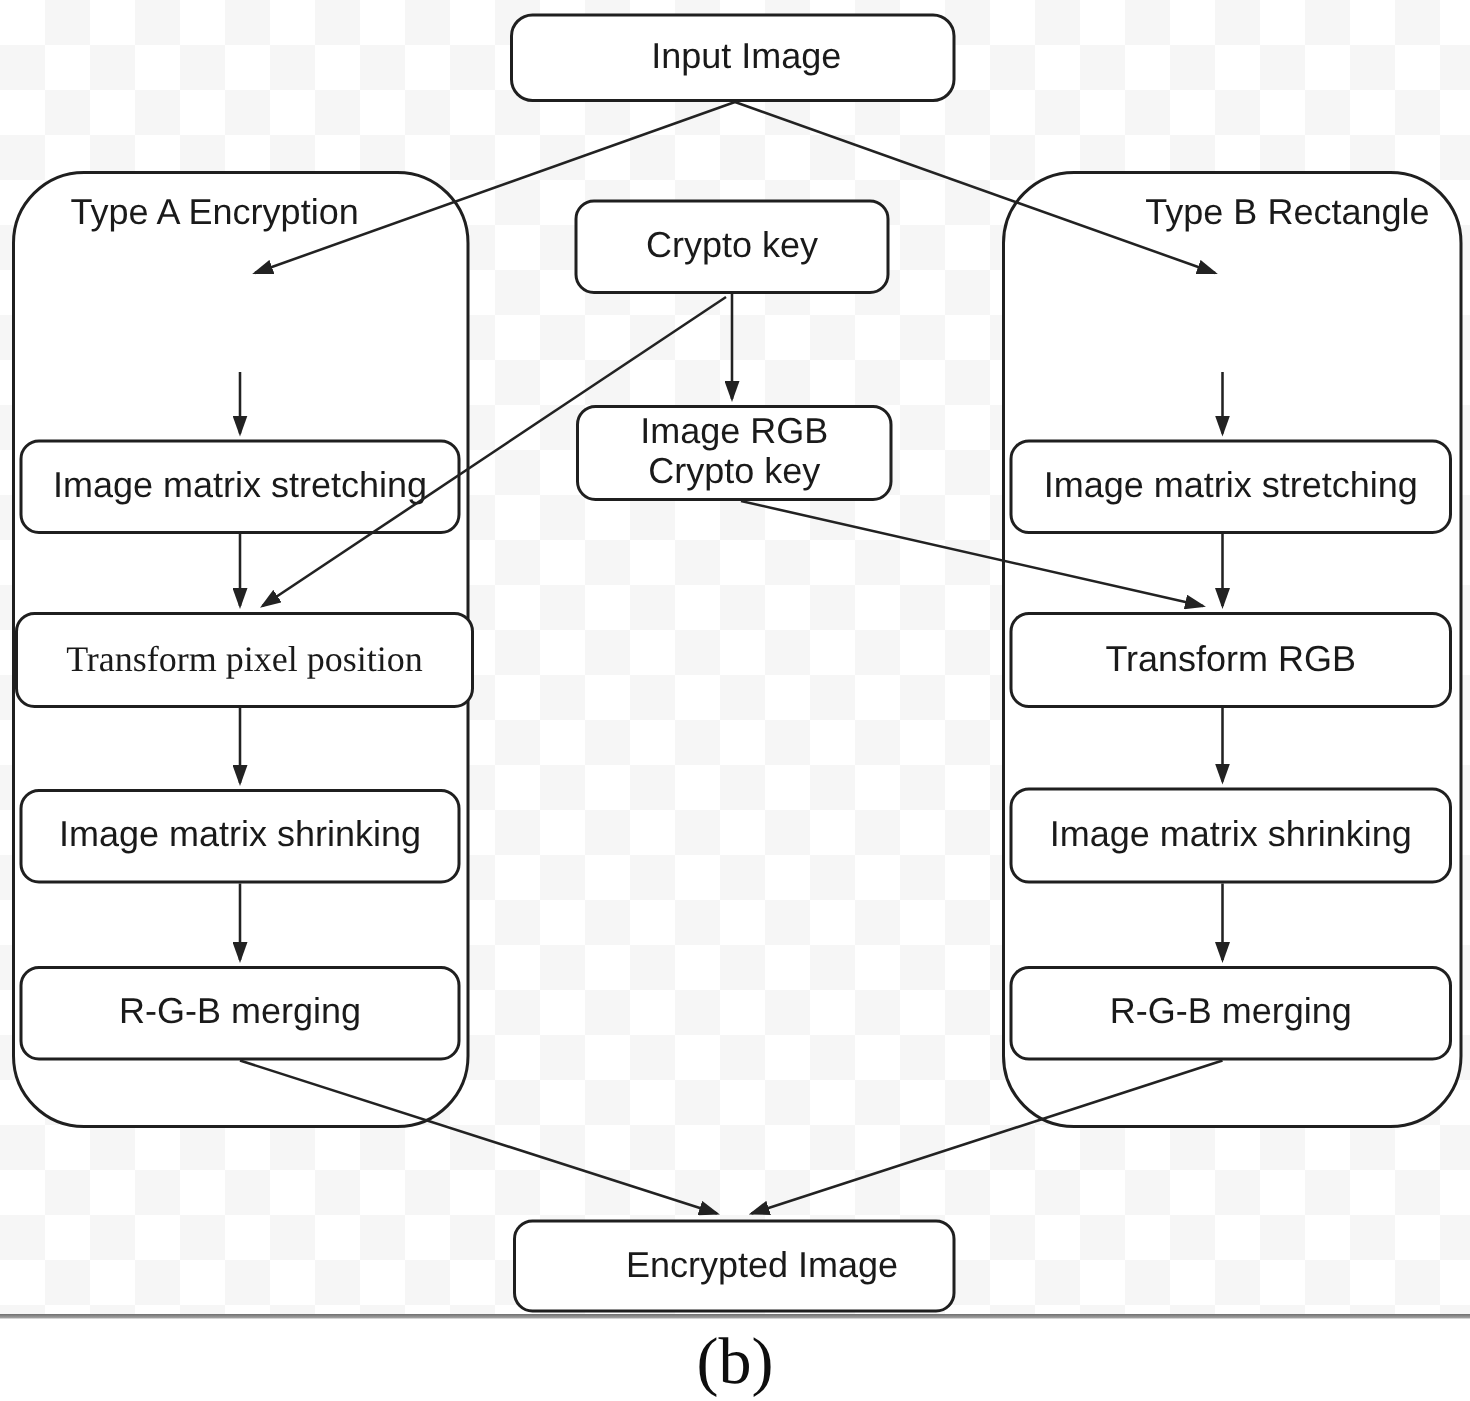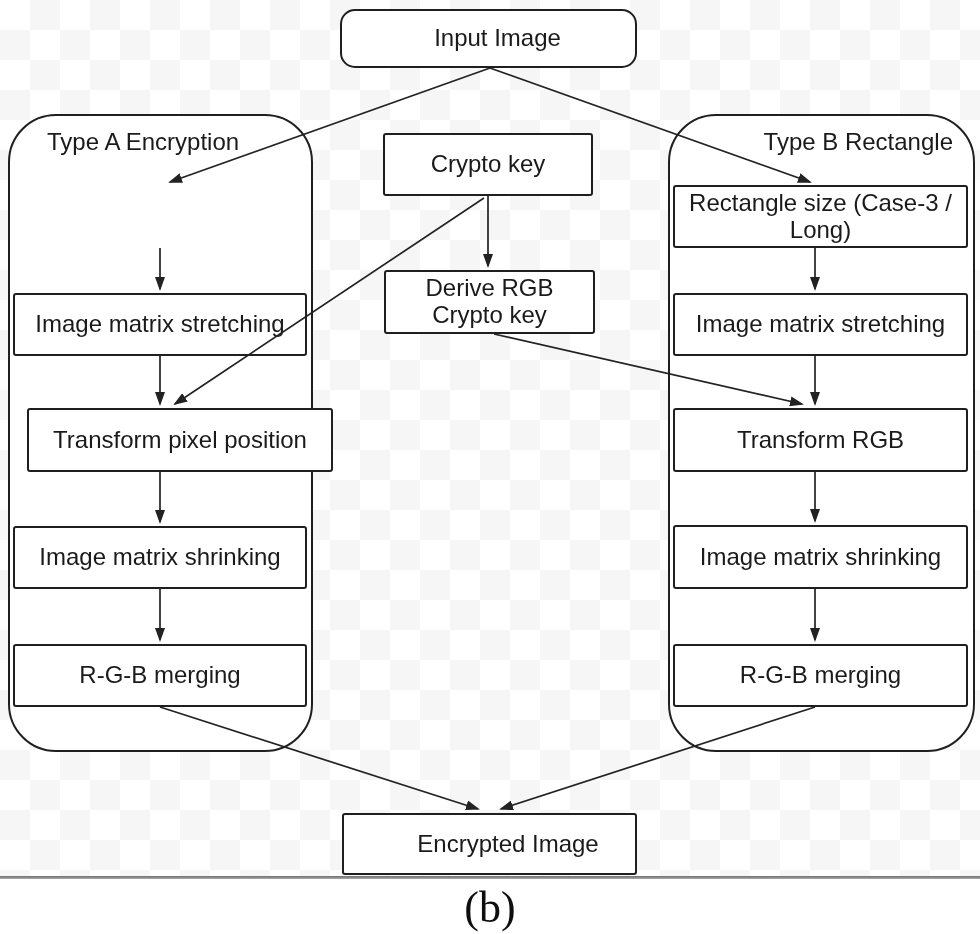--- a/index.html
+++ b/index.html
@@ -42,39 +42,39 @@
     white-space: nowrap;
     margin-left: 19px;
   }
   .title-left  { left: 18px; }
   .title-right { right: 20px; }
 
   .node {
     position: absolute;
     background: #ffffff;
     border: 2px solid #1f1f1f;
-    border-radius: 3px;
+    border-radius: 13px;
     box-sizing: border-box;
     display: flex;
     align-items: center;
     justify-content: center;
     text-align: center;
     font-size: 24px;
     line-height: 1.12;
     color: #1a1a1a;
     padding: 2px 6px;
   }
   #n-input  { left: 340px; top: 9px;   width: 297px; height: 59px; border-radius: 15px; padding-left: 24px; }
   #n-key    { left: 383px; top: 133px; width: 210px; height: 63px; }
   #n-derive { left: 384px; top: 270px; width: 211px; height: 64px; }
   #n-enc    { left: 342px; top: 813px; width: 295px; height: 62px; padding-left: 43px; }
 
   #a0 { left: 13px; top: 185px; width: 294px; height: 63px; }
   #a1 { left: 13px; top: 293px; width: 294px; height: 63px; }
-  #a2 { left: 27px; top: 408px; width: 306px; height: 64px; }
+  #a2 { left: 10px; top: 408px; width: 306px; height: 64px; font-family: Liberation Serif, serif; }
   #a3 { left: 13px; top: 526px; width: 294px; height: 63px; }
   #a4 { left: 13px; top: 644px; width: 294px; height: 63px; }
 
   #b0 { left: 673px; top: 185px; width: 295px; height: 63px; }
   #b1 { left: 673px; top: 293px; width: 295px; height: 63px; }
   #b2 { left: 673px; top: 408px; width: 295px; height: 64px; }
   #b3 { left: 673px; top: 525px; width: 295px; height: 64px; }
   #b4 { left: 673px; top: 644px; width: 295px; height: 63px; }
 
   .edges {
@@ -110,29 +110,28 @@
 
     <div class="container" id="c-a">
       <div class="container-title title-left">Type A Encryption</div>
     </div>
     <div class="container" id="c-b">
       <div class="container-title title-right">Type B Rectangle</div>
     </div>
 
     <div class="node" id="n-input">Input Image</div>
     <div class="node" id="n-key">Crypto key</div>
-    <div class="node" id="n-derive">Derive RGB Crypto key</div>
+    <div class="node" id="n-derive">Image RGB Crypto key</div>
     <div class="node" id="n-enc">Encrypted Image</div>
 
     <div class="node" id="a1">Image matrix stretching</div>
     <div class="node" id="a2">Transform pixel position</div>
     <div class="node" id="a3">Image matrix shrinking</div>
     <div class="node" id="a4">R-G-B merging</div>
 
-    <div class="node" id="b0">Rectangle size (Case-3 / Long)</div>
     <div class="node" id="b1">Image matrix stretching</div>
     <div class="node" id="b2">Transform RGB</div>
     <div class="node" id="b3">Image matrix shrinking</div>
     <div class="node" id="b4">R-G-B merging</div>
 
     <svg class="edges" width="980" height="876" viewBox="0 0 980 876" xmlns="http://www.w3.org/2000/svg">
       <defs>
         <marker id="ah" markerUnits="userSpaceOnUse" markerWidth="14" markerHeight="10" refX="12" refY="5" orient="auto">
           <path d="M0,0 L14,5 L0,10 z" fill="#222222"></path>
         </marker>

